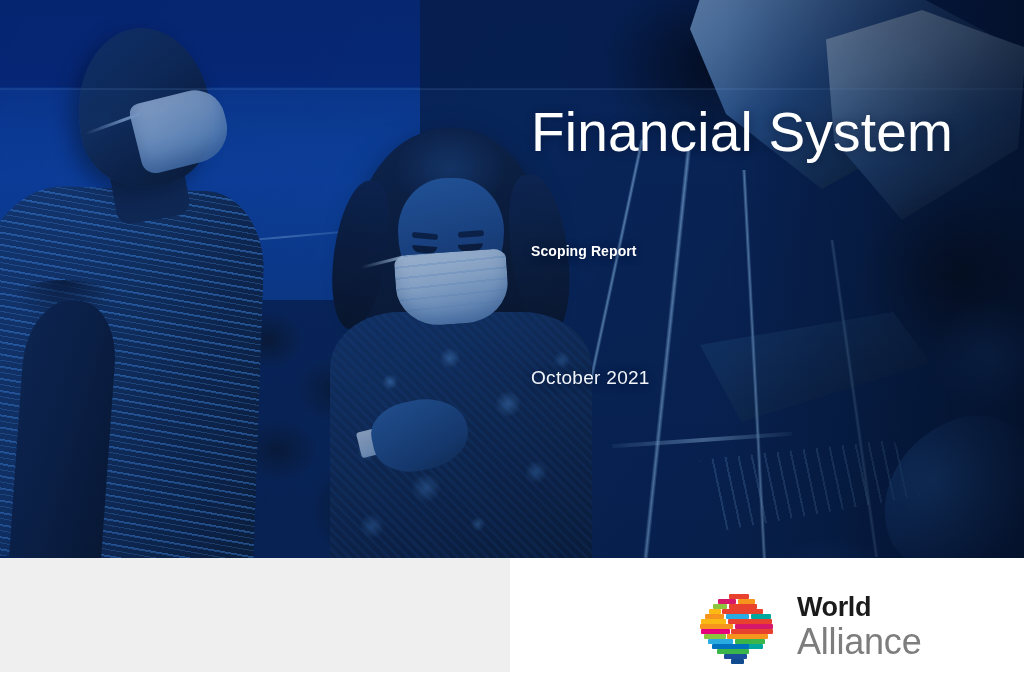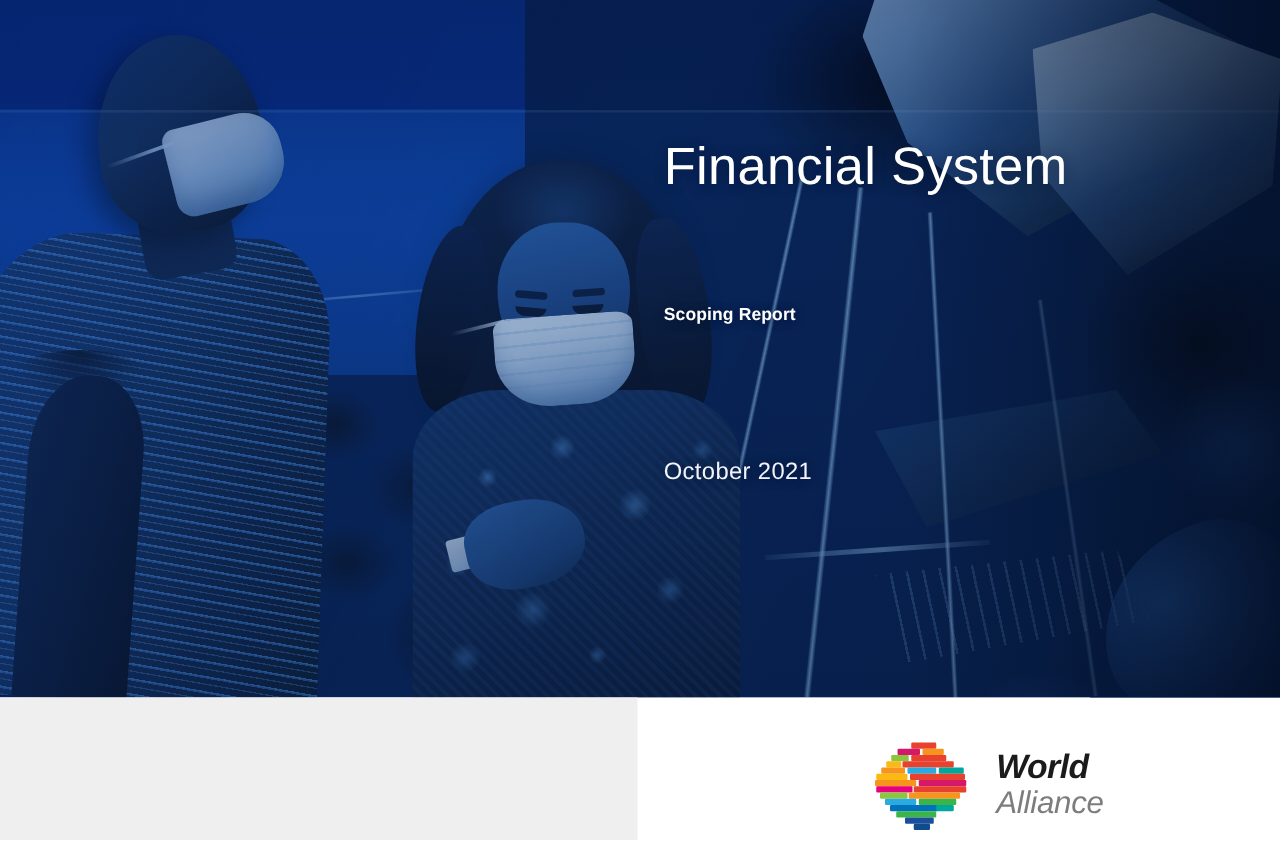--- a/index.html
+++ b/index.html
@@ -351,21 +351,21 @@
     position: absolute;
     left: 531px;
     top: 104px;
     width: 460px;
     z-index: 40;
   }
   .cover-title {
     margin: 0;
     font-family: "Liberation Sans", sans-serif;
     font-weight: 300;
-    font-size: 42px;
+    font-size: 55px;
     line-height: 57px;
     letter-spacing: .2px;
     color: #ffffff;
     text-shadow: 0 1px 10px rgba(0,10,35,.45);
   }
   .cover-subtitle {
     position: absolute;
     left: 531px;
     top: 243px;
     margin: 0;
@@ -390,21 +390,20 @@
     z-index: 40;
     text-shadow: 0 1px 8px rgba(0,10,35,.5);
   }
 
   
   .footer {
     position: absolute;
     left: 0; top: 558px;
     width: 872px; height: 125px;
     background: #ffffff;
-    font-style: italic;
   }
   .footer-panel {
     position: absolute;
     left: 0; top: 0;
     width: 510px; height: 114px;
     background: #efeff0;
   }
   .logo {
     position: absolute;
     left: 697px;
@@ -433,21 +432,21 @@
   .logo-l1, .logo-l2 {
     font-weight: 700;
     font-size: 27px;
     letter-spacing: -0.4px;
     color: #1b1b1b;
     display: block;
   }
   .logo-l2 { margin-top: 3px; }
   .logo-l3 {
     font-weight: 400;
-    font-size: 25px;
+    font-size: 36px;
     letter-spacing: -0.2px;
     color: #7d7d7d;
     display: block;
     margin-top: 3px;
   }
 </style>
 </head>
 <body>
 
 <div id="cover">

